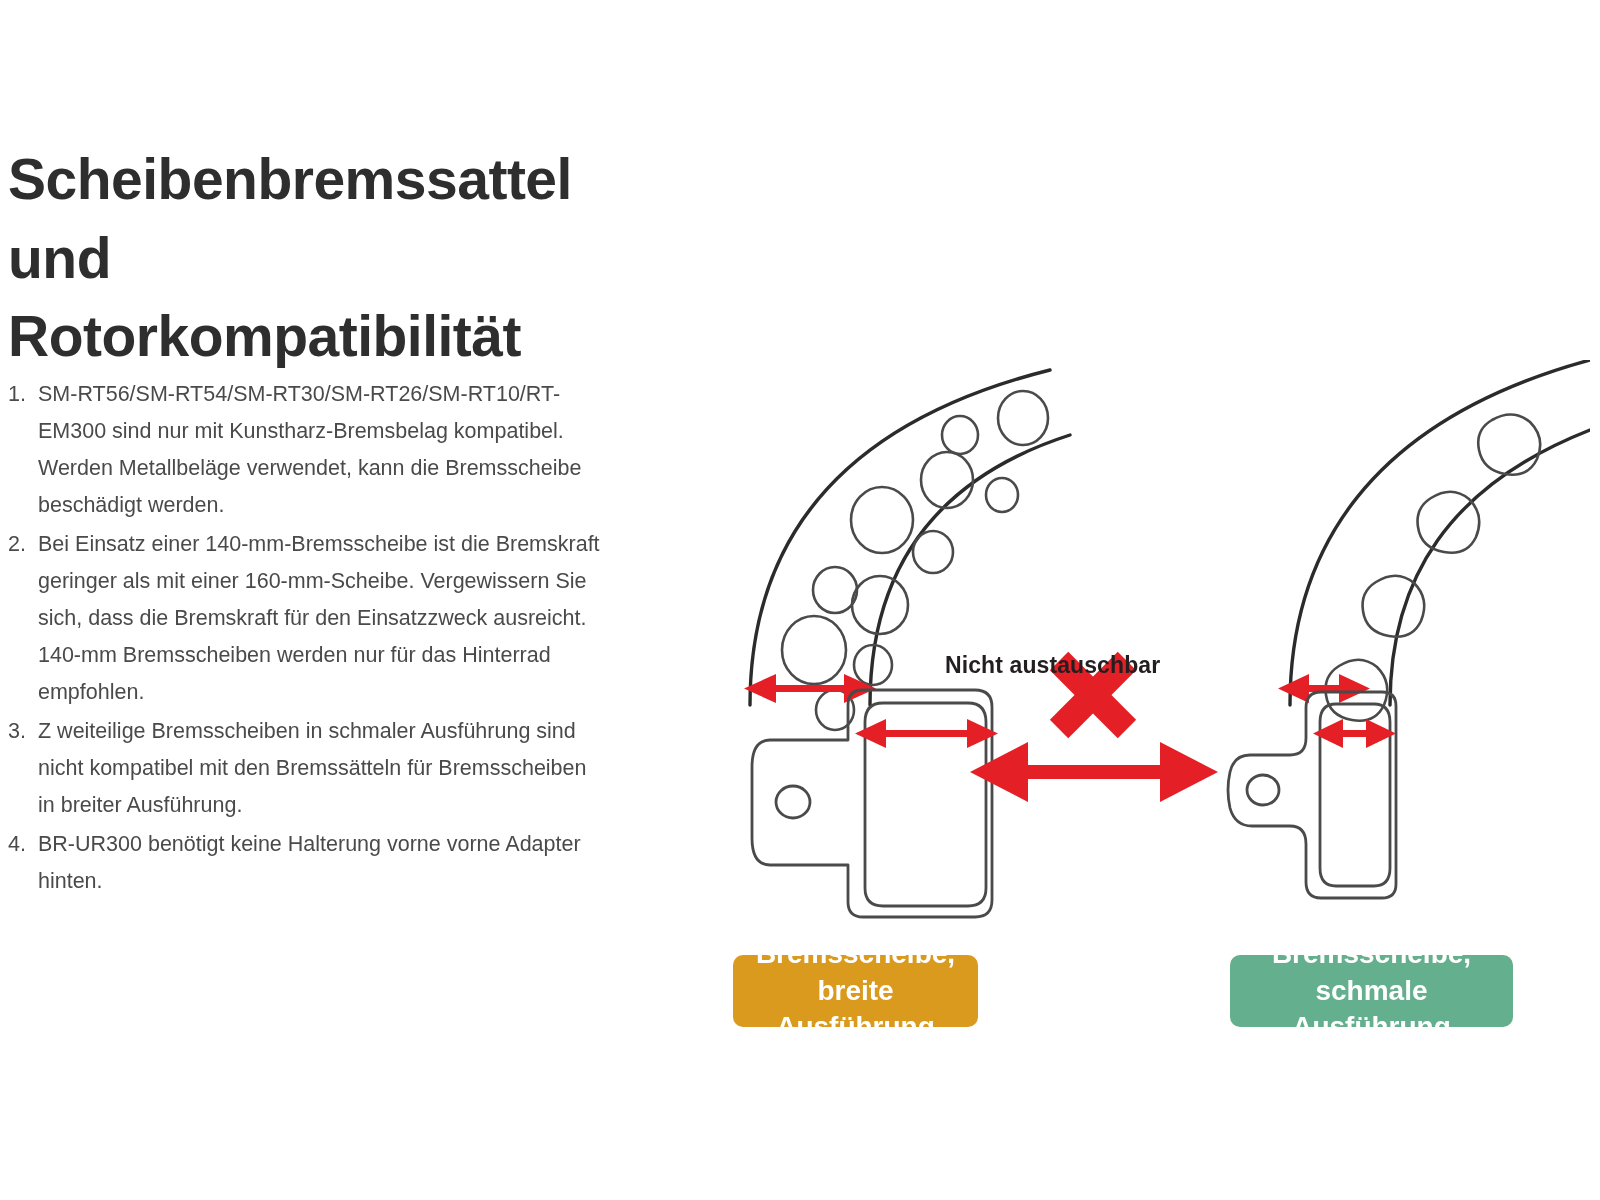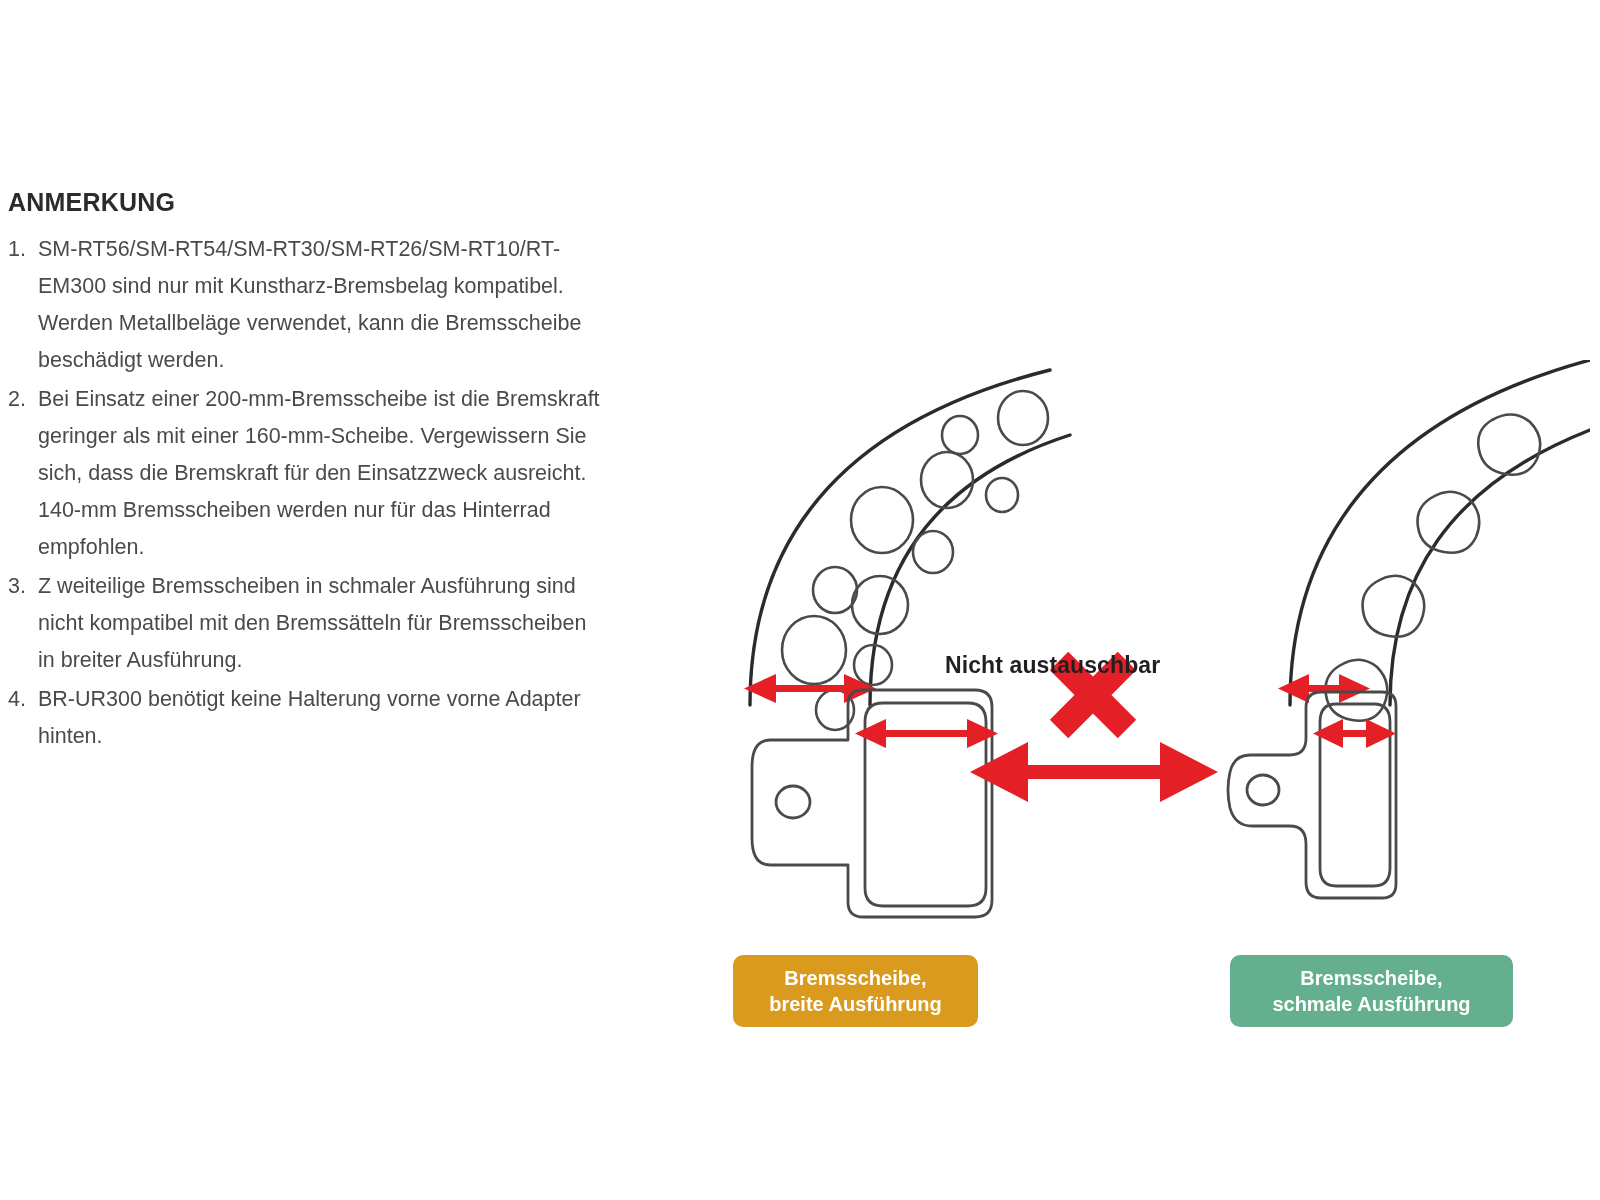--- a/index.html
+++ b/index.html
@@ -95,21 +95,21 @@
     color: #231f20;
     letter-spacing: 0.1px;
   }
 
   
   .badge {
     position: absolute;
     border-radius: 10px;
     color: #ffffff;
     font-weight: 700;
-    font-size: 20px;
+    font-size: 28px;
     line-height: 1.32;
     text-align: center;
     display: flex;
     align-items: center;
     justify-content: center;
     padding: 10px 18px;
     box-sizing: border-box;
     white-space: pre-line;
   }
   .badge-wide {
@@ -125,31 +125,31 @@
     height: 72px;
   }
 </style>
 </head>
 <body>
 
 <div id="page-root">
 
   <div class="text-col">
 
-
-    <h2 class="note-heading">ANMERKUNG</h2>
+    <h1 class="page-title">Scheibenbremssattel und Rotorkompatibilität</h1>
+
 
     <ol class="note-list">
       <li class="note-item">
         <span class="note-num">1.</span>
         <span class="note-body">SM-RT56/SM-RT54/SM-RT30/SM-RT26/SM-RT10/RT-EM300 sind nur mit Kunstharz-Bremsbelag kompatibel. Werden Metallbeläge verwendet, kann die Bremsscheibe beschädigt werden.</span>
       </li>
       <li class="note-item">
         <span class="note-num">2.</span>
-        <span class="note-body">Bei Einsatz einer 200-mm-Bremsscheibe ist die Bremskraft geringer als mit einer 160-mm-Scheibe. Vergewissern Sie sich, dass die Bremskraft für den Einsatzzweck ausreicht. 140-mm Bremsscheiben werden nur für das Hinterrad empfohlen.</span>
+        <span class="note-body">Bei Einsatz einer 140-mm-Bremsscheibe ist die Bremskraft geringer als mit einer 160-mm-Scheibe. Vergewissern Sie sich, dass die Bremskraft für den Einsatzzweck ausreicht. 140-mm Bremsscheiben werden nur für das Hinterrad empfohlen.</span>
       </li>
       <li class="note-item">
         <span class="note-num">3.</span>
         <span class="note-body">Z weiteilige Bremsscheiben in schmaler Ausführung sind nicht kompatibel mit den Bremssätteln für Bremsscheiben in breiter Ausführung.</span>
       </li>
       <li class="note-item">
         <span class="note-num">4.</span>
         <span class="note-body">BR-UR300 benötigt keine Halterung vorne vorne Adapter hinten.</span>
       </li>
     </ol>

